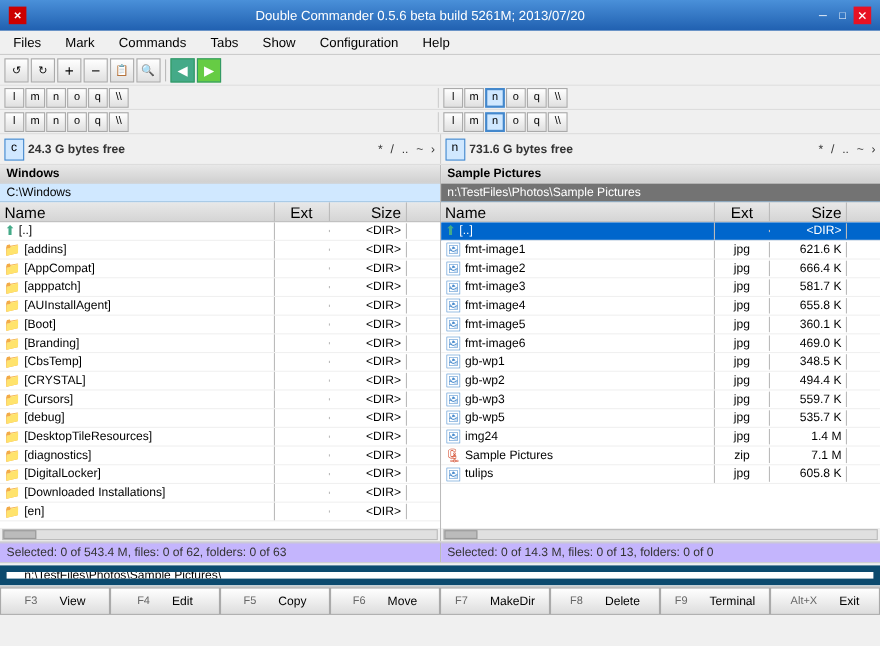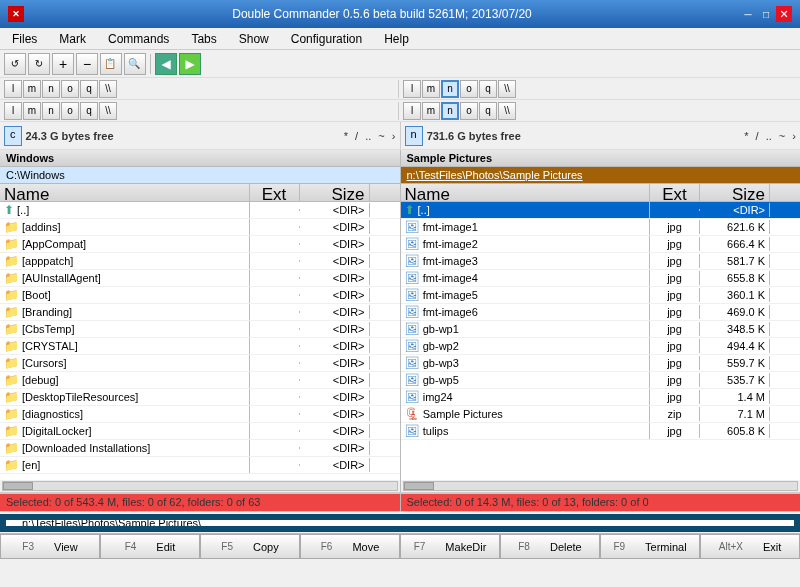--- a/index.html
+++ b/index.html
@@ -214,21 +214,21 @@
       background: #d0e8ff;
       border-bottom: 1px solid #9bbfdd;
       padding: 2px 6px;
       font-size: 11px;
     }
 
     .col-header {
       display: flex;
       background: linear-gradient(to bottom, #e8e8e8, #d5d5d5);
       border-bottom: 1px solid #bbb;
-      font-size: 17px;
+      font-size: 14px;
       height: 18px;
     }
     .col-name { flex: 1; padding: 1px 4px; border-right: 1px solid #bbb; overflow: hidden; }
     .col-ext { width: 50px; padding: 1px 4px; border-right: 1px solid #bbb; text-align: center; }
     .col-size { width: 70px; padding: 1px 4px; border-right: 1px solid #bbb; text-align: right; }
     .col-date { width: 30px; padding: 1px 4px; overflow: hidden; }
 
     .file-list {
       flex: 1;
       overflow-y: auto;
@@ -246,21 +246,21 @@
     .file-row .col-name { display: flex; align-items: center; gap: 3px; }
     .file-icon { font-size: 12px; flex-shrink: 0; }
 
     
     .icon-folder { color: #e8a020; }
     .icon-file { color: #4488cc; }
     .icon-zip { color: #d04020; }
     .icon-parent { color: #4a8; }
 
     .status-bar {
-      background: #ef4444;
+      background: #c4b5fd;
       border-top: 1px solid #ccc;
       height: 18px;
       padding: 2px 6px;
       font-size: 11px;
       color: #333;
     }
 
     
     #cmd-input-bar {
       background: #f0f0f0;
@@ -572,21 +572,21 @@
           <div class="col-size">&lt;DIR&gt;</div>
           <div class="col-date"></div>
         </div>
       </div>
   </div>
 
   <div class="file-panel">
     <div class="panel-header">
       <span>Sample Pictures</span>
     </div>
-    <div class="panel-path" style="background:#a16207; color:white;text-decoration:underline;">n:\TestFiles\Photos\Sample Pictures</div>
+    <div class="panel-path" style="background:#737373; color:white;">n:\TestFiles\Photos\Sample Pictures</div>
     <div class="col-header">
       <div class="col-name">Name</div>
       <div class="col-ext">Ext</div>
       <div class="col-size">Size</div>
       <div class="col-date"></div>
     </div>
     <div class="file-list" id="right-file-list">
         <div class="file-row selected">
           <div class="col-name">
             <span class="file-icon icon-parent">⬆</span>

